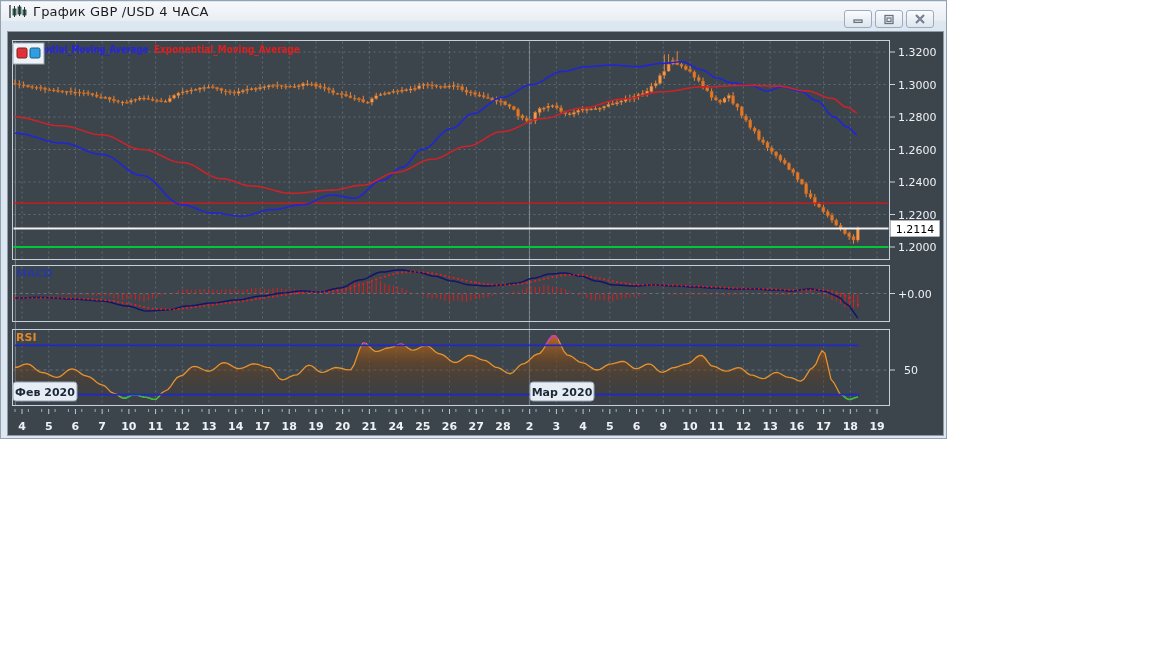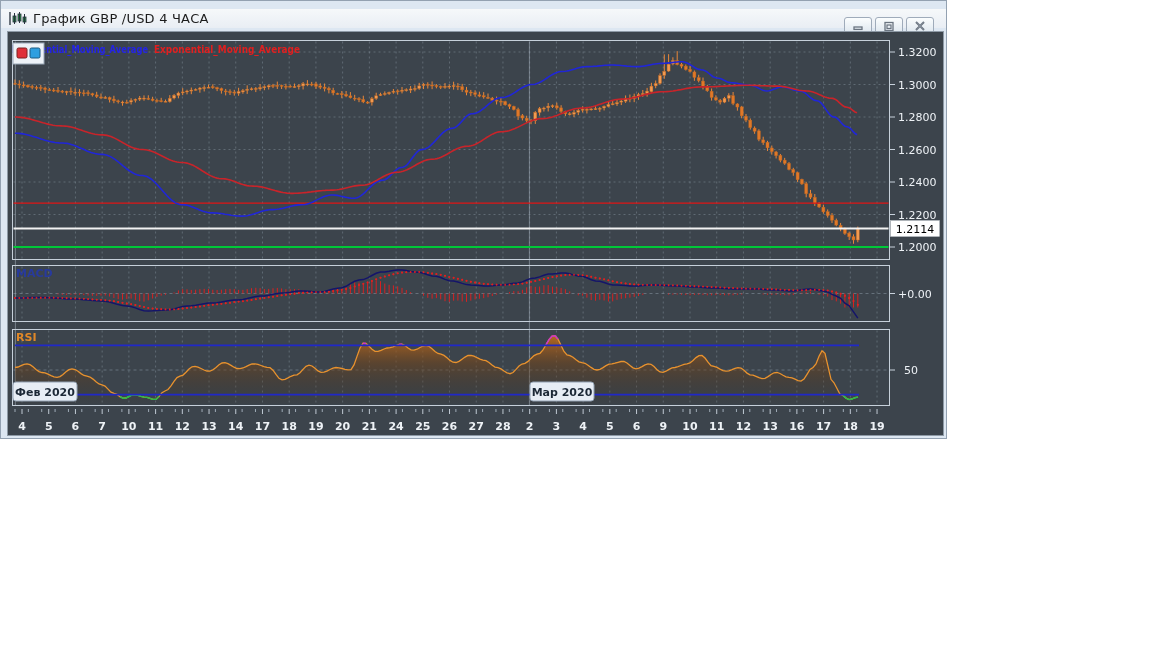--- a/index.html
+++ b/index.html
@@ -1,19 +1,19 @@
 <!DOCTYPE html>
 <html><head>
 <meta charset="utf-8">
 <style>
   html,body{margin:0;padding:0;background:#ffffff;font-family:"DejaVu Sans",sans-serif;}
   #stage{position:relative;width:1152px;height:648px;background:#ffffff;overflow:hidden;}
   .window{position:absolute;left:0;top:0;width:947px;height:439px;background:#dde7f2;
           border:1px solid #93a1b1;box-sizing:border-box;}
-  .titlebar{position:absolute;left:0;top:8px;width:100%;height:19px;
+  .titlebar{position:absolute;left:0;top:1px;width:100%;height:19px;
             background:linear-gradient(#f6f8fa,#e9eef4);display:flex;align-items:center;}
   .title-icon{margin-left:8px;width:18px;height:16px;display:inline-block;}
   .title-text{margin-left:6px;font-size:13px;color:#1c1c1c;letter-spacing:.2px;}
   .win-buttons{position:absolute;right:12px;top:8px;display:flex;gap:3px;}
   .win-btn{width:28px;height:18px;border:1px solid #9fabba;border-radius:3px;
            background:linear-gradient(#fbfdfe,#dce5ee);padding:0;display:flex;
            align-items:center;justify-content:center;cursor:pointer;}
   .client{position:absolute;left:6px;top:30px;width:935px;height:403px;
           background:#3c444c;border:1px solid #8e9aa6;box-sizing:content-box;}
   svg text{font-family:"DejaVu Sans",sans-serif;}

